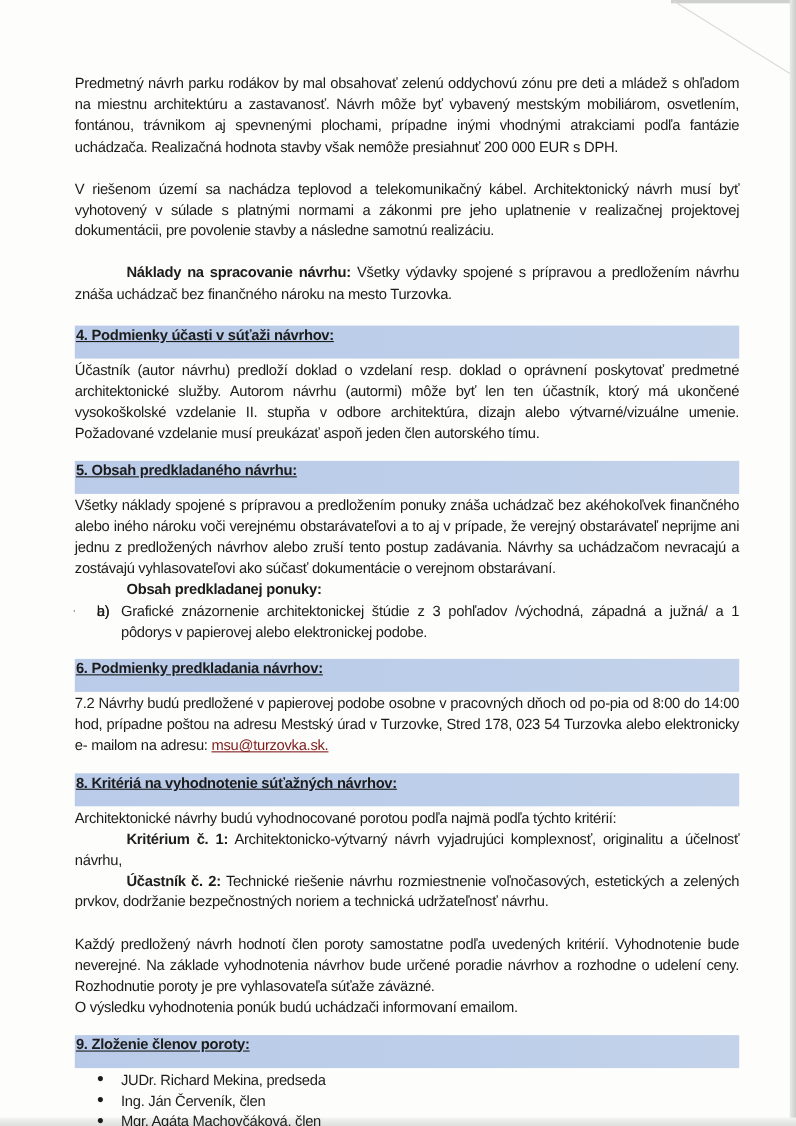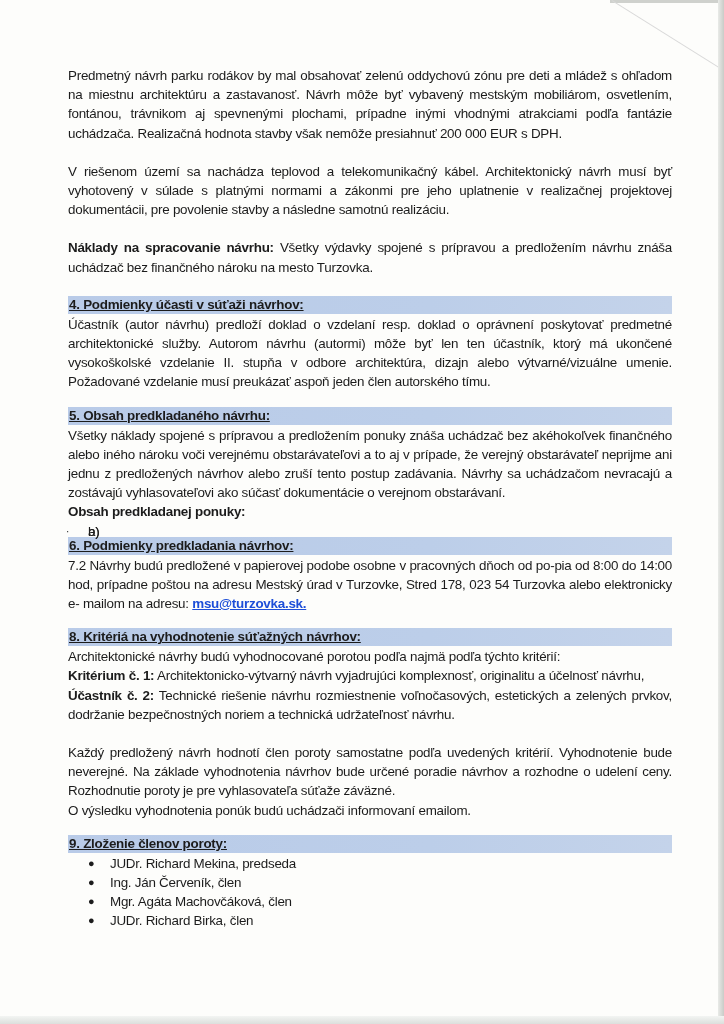--- a/index.html
+++ b/index.html
@@ -27,37 +27,37 @@
     background: #d8d8d8; transform-origin: 0 0; transform: rotate(32deg);
   }
   .content {
     position: absolute; left: 68px; top: 66px; width: 604px;
     font-size: 13.4px; line-height: 19.2px;
     letter-spacing: -0.25px;
   }
   .para { margin: 0; text-align: justify; text-align-last: left; }
   .gap { height: 19px; }
   .gap-sm { height: 15px; }
-  b, .bold { font-weight: bold; }
+  b, .bold { font-weight: bold; margin-left: 47px; }
   .section-head {
     background: linear-gradient(to right, #b9cbe8 0%, #bccee9 60%, #c4d3ea 100%);
     font-weight: bold;
-    height: 18px; line-height: 18px;
+    height: 30px; line-height: 18px;
     margin: 0 0 1px 0;
     padding-left: 1px;
   }
   .section-head span { text-decoration: underline; text-underline-offset: 1px; }
   .alpha-list { margin: 0; padding: 0; list-style: none; }
   .alpha-list li { position: relative; padding-left: 42px; text-align: justify; text-align-last: left; }
   .alpha-list li .marker { position: absolute; left: 20px; }
   .stray-dot { position: absolute; left: -2px; top: 0; font-size: 10px; }
   .bullet-list { margin: 0; padding: 0; list-style: none; }
   .bullet-list li { position: relative; padding-left: 42px; line-height: 19px; }
   .bullet-list li .bullet { position: absolute; left: 20px; top: 0; font-size: 11px; }
-  a.email { color: #1d4ed8; text-decoration: underline; font-weight: bold; }
+  a.email { color: #7f1d1d; text-decoration: underline; }
 </style>
 </head>
 <body>
 
 <div class="page-edge-top"></div>
 <div class="fold-line"></div>
 <div class="page-edge-right"></div>
 <div class="page-edge-bottom"></div>
 
 <div class="content">
@@ -78,20 +78,21 @@
   <div class="section-head"><span>5. Obsah predkladaného návrhu:</span></div>
   <p class="para">Všetky náklady spojené s prípravou a predložením ponuky znáša uchádzač bez akéhokoľvek finančného alebo iného nároku voči verejnému obstarávateľovi a to aj v prípade, že verejný obstarávateľ neprijme ani jednu z predložených návrhov alebo zruší tento postup zadávania. Návrhy sa uchádzačom nevracajú a zostávajú vyhlasovateľovi ako súčasť dokumentácie o verejnom obstarávaní.</p>
   <div class="bold">Obsah predkladanej ponuky:</div>
   <ul class="alpha-list">
     <li>
       <span class="marker">a)</span>
     </li>
     <li>
       <span class="stray-dot">·</span>
       <span class="marker">b)</span>
+      <span>Grafické znázornenie architektonickej štúdie z 3 pohľadov /východná, západná a južná/ a 1 pôdorys v papierovej alebo elektronickej podobe.</span>
     </li>
   </ul>
   <div class="gap-sm"></div>
 
   <div class="section-head"><span>6.   Podmienky predkladania návrhov:</span></div>
   <p class="para"><span>7.2 Návrhy budú predložené v papierovej podobe osobne v pracovných dňoch od po-pia od 8:00 do 14:00 hod, prípadne poštou na adresu Mestský úrad v Turzovke, Stred 178, 023 54 Turzovka alebo elektronicky e- mailom na adresu: </span><a class="email">msu@turzovka.sk.</a></p>
   <div class="gap-sm"></div>
 
   <div class="section-head"><span>8. Kritériá na vyhodnotenie súťažných návrhov:</span></div>
   <div>Architektonické návrhy budú vyhodnocované porotou podľa najmä podľa týchto kritérií:</div>

